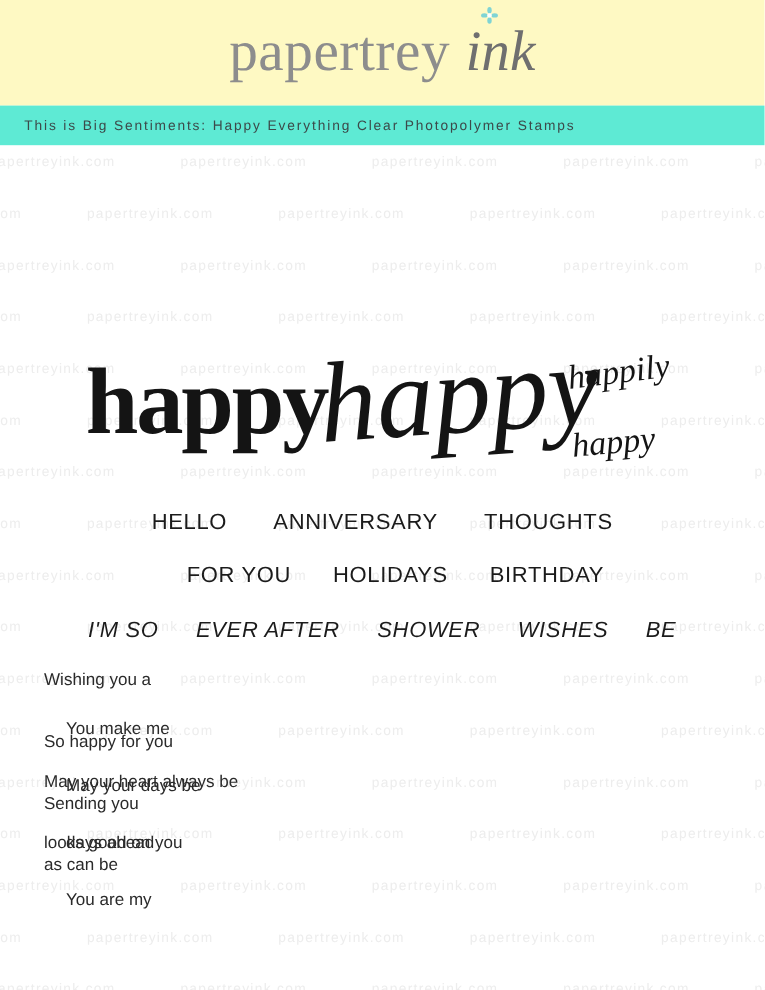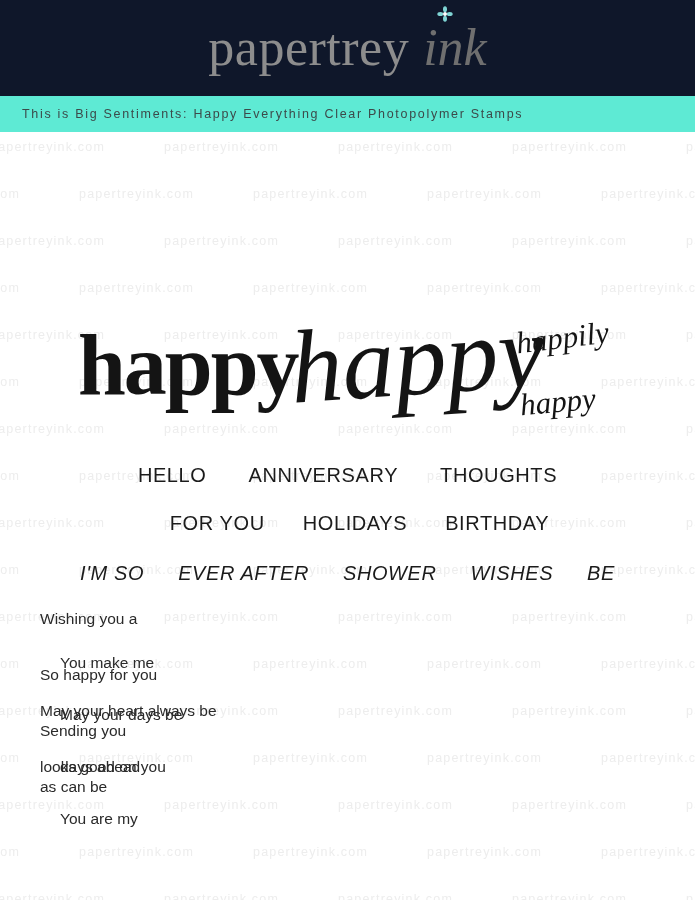--- a/index.html
+++ b/index.html
@@ -14,21 +14,21 @@
     overflow: hidden;
     position: relative;
   }
 
   
   .brand-area {
     height: 96px;
     display: flex;
     align-items: center;
     justify-content: center;
-    background: #0f172a;
+    background: #fef9c3;
     position: relative;
     z-index: 5;
   }
   .brand-logo {
     display: flex;
     align-items: baseline;
     justify-content: center;
     gap: 14px;
   }
   .brand-papertrey {

